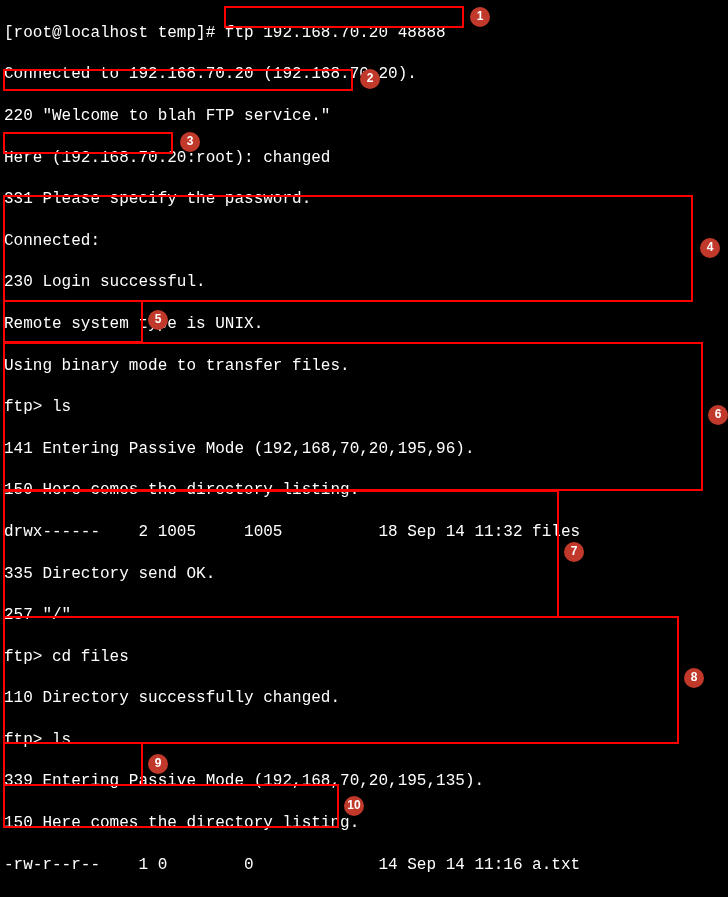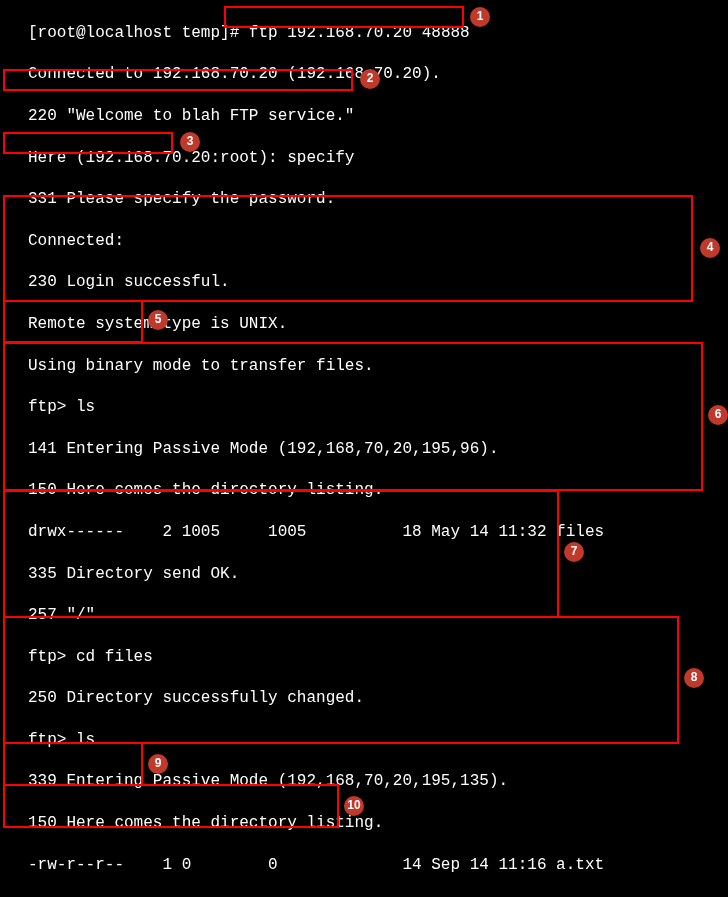--- a/index.html
+++ b/index.html
@@ -14,21 +14,20 @@
     height: 897px;
     overflow: hidden;
     position: relative;
   }
   .terminal {
     padding: 2px 4px;
     white-space: pre;
   }
   .line {
     display: block;
-    margin-left: 24px;
   }
   .box {
     position: absolute;
     border: 2px solid #ff0000;
     box-sizing: border-box;
     pointer-events: none;
   }
   .badge {
     position: absolute;
     width: 20px;
@@ -45,34 +44,34 @@
     pointer-events: none;
   }
 </style>
 </head>
 <body>
 
 <div class="terminal">
 <span class="line"><span>[root@localhost temp]#</span> <span>ftp 192.168.70.20 48888</span></span>
 <span class="line">Connected to 192.168.70.20 (192.168.70.20).</span>
 <span class="line">220 "Welcome to blah FTP service."</span>
-<span class="line"><span>Here (192.168.70.20:root): </span><span>specify</span></span>
+<span class="line"><span>Here (192.168.70.20:root): </span><span>changed</span></span>
 <span class="line">331 Please specify the password.</span>
 <span class="line">Connected:</span>
 <span class="line">230 Login successful.</span>
 <span class="line">Remote system type is UNIX.</span>
 <span class="line">Using binary mode to transfer files.</span>
 <span class="line">ftp&gt; ls</span>
 <span class="line">141 Entering Passive Mode (192,168,70,20,195,96).</span>
 <span class="line">150 Here comes the directory listing.</span>
-<span class="line">drwx------    2 1005     1005          18 May 14 11:32 files</span>
+<span class="line">drwx------    2 1005     1005          18 Sep 14 11:32 files</span>
 <span class="line">335 Directory send OK.</span>
 <span class="line">257 "/"</span>
 <span class="line">ftp&gt; cd files</span>
-<span class="line">250 Directory successfully changed.</span>
+<span class="line">110 Directory successfully changed.</span>
 <span class="line">ftp&gt; ls</span>
 <span class="line">339 Entering Passive Mode (192,168,70,20,195,135).</span>
 <span class="line">150 Here comes the directory listing.</span>
 <span class="line">-rw-r--r--    1 0        0             14 Sep 14 11:16 a.txt</span>
 
 
 
 
 
 

